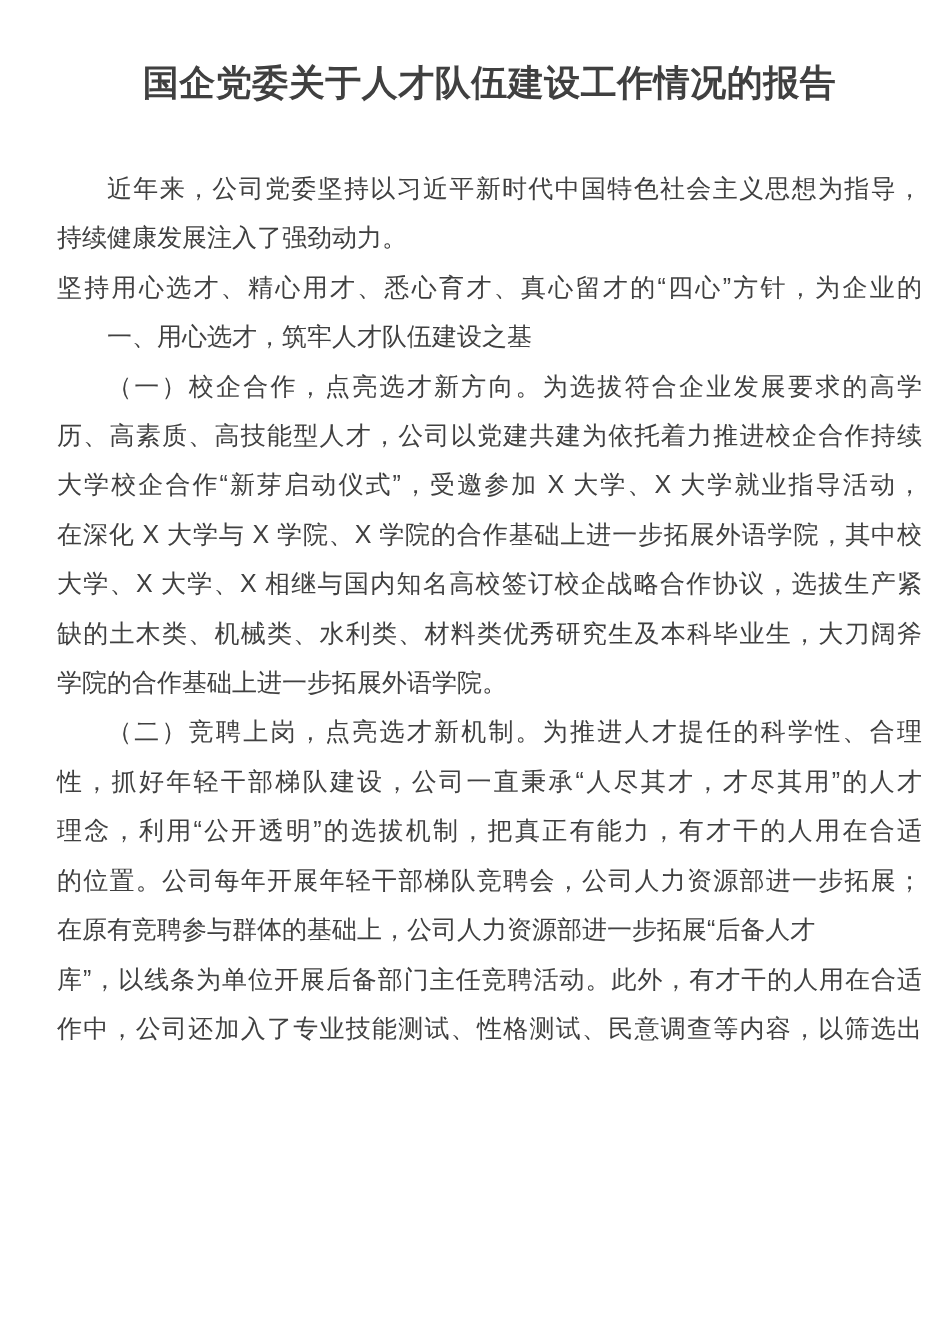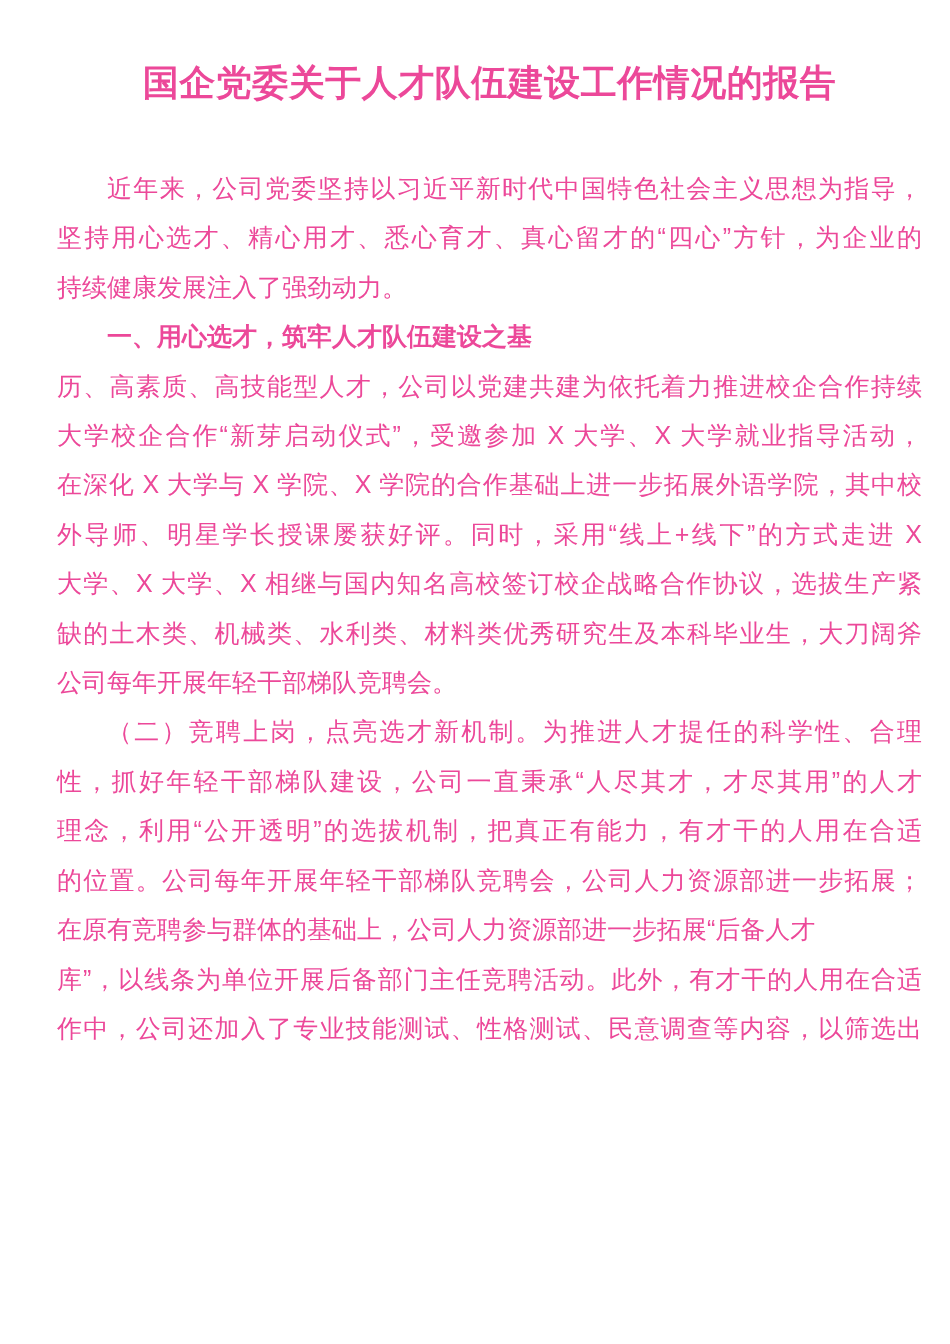--- a/index.html
+++ b/index.html
@@ -8,21 +8,21 @@
     background: #ffffff;
   }
   .page {
     position: relative;
     width: 950px;
     height: 1344px;
     margin: 0;
     box-sizing: border-box;
     padding: 60px 28px 0 57px;
     background: #ffffff;
-    color: #ec4899;
+    color: #404040;
     font-family: "Liberation Sans", sans-serif;
     overflow: hidden;
   }
   .doc-title {
     margin: 0 0 58px 0;
     font-size: 36px;
     line-height: 46px;
     font-weight: 700;
     text-align: center;
     letter-spacing: 0.5px;
@@ -42,45 +42,45 @@
     
     text-justify: inter-character;
   }
   .line.first {
     text-indent: 2em;
   }
   .line.no-fill {
     text-align-last: left;
   }
   .heading .line {
-    font-weight: 700;
+    font-weight: 400;
   }
 </style>
 </head>
 <body>
 
 <div class="page">
   <h1 class="doc-title">国企党委关于人才队伍建设工作情况的报告</h1>
   <div class="doc-body">
       <div class="block paragraph">
         <div class="line first">近年来，公司党委坚持以习近平新时代中国特色社会主义思想为指导，</div>
+        <div class="line no-fill">持续健康发展注入了强劲动力。</div>
         <div class="line">坚持用心选才、精心用才、悉心育才、真心留才的“四心”方针，为企业的</div>
-        <div class="line no-fill">持续健康发展注入了强劲动力。</div>
       </div>
       <div class="block heading">
         <div class="line first no-fill">一、用心选才，筑牢人才队伍建设之基</div>
       </div>
       <div class="block paragraph">
+        <div class="line first">（一）校企合作，点亮选才新方向。为选拔符合企业发展要求的高学</div>
         <div class="line">历、高素质、高技能型人才，公司以党建共建为依托着力推进校企合作持续</div>
         <div class="line">大学校企合作“新芽启动仪式”，受邀参加 X 大学、X 大学就业指导活动，</div>
         <div class="line">在深化 X 大学与 X 学院、X 学院的合作基础上进一步拓展外语学院，其中校</div>
-        <div class="line">外导师、明星学长授课屡获好评。同时，采用“线上+线下”的方式走进 X</div>
         <div class="line">大学、X 大学、X 相继与国内知名高校签订校企战略合作协议，选拔生产紧</div>
         <div class="line">缺的土木类、机械类、水利类、材料类优秀研究生及本科毕业生，大刀阔斧</div>
-        <div class="line no-fill">公司每年开展年轻干部梯队竞聘会。</div>
+        <div class="line no-fill">学院的合作基础上进一步拓展外语学院。</div>
       </div>
       <div class="block paragraph">
         <div class="line first">（二）竞聘上岗，点亮选才新机制。为推进人才提任的科学性、合理</div>
         <div class="line">性，抓好年轻干部梯队建设，公司一直秉承“人尽其才，才尽其用”的人才</div>
         <div class="line">理念，利用“公开透明”的选拔机制，把真正有能力，有才干的人用在合适</div>
         <div class="line">的位置。公司每年开展年轻干部梯队竞聘会，公司人力资源部进一步拓展；</div>
         <div class="line no-fill">在原有竞聘参与群体的基础上，公司人力资源部进一步拓展“后备人才</div>
         <div class="line">库”，以线条为单位开展后备部门主任竞聘活动。此外，有才干的人用在合适</div>
         <div class="line">作中，公司还加入了专业技能测试、性格测试、民意调查等内容，以筛选出</div>
       </div>

